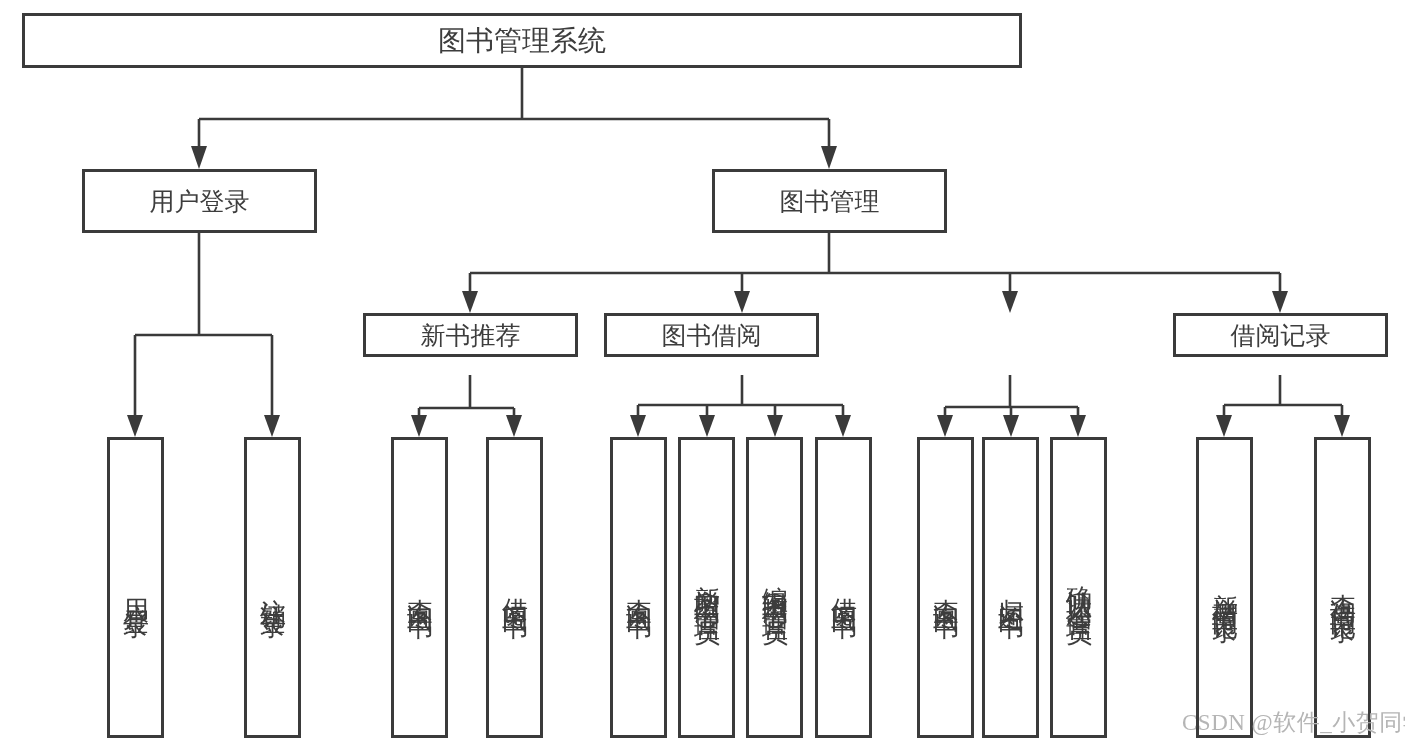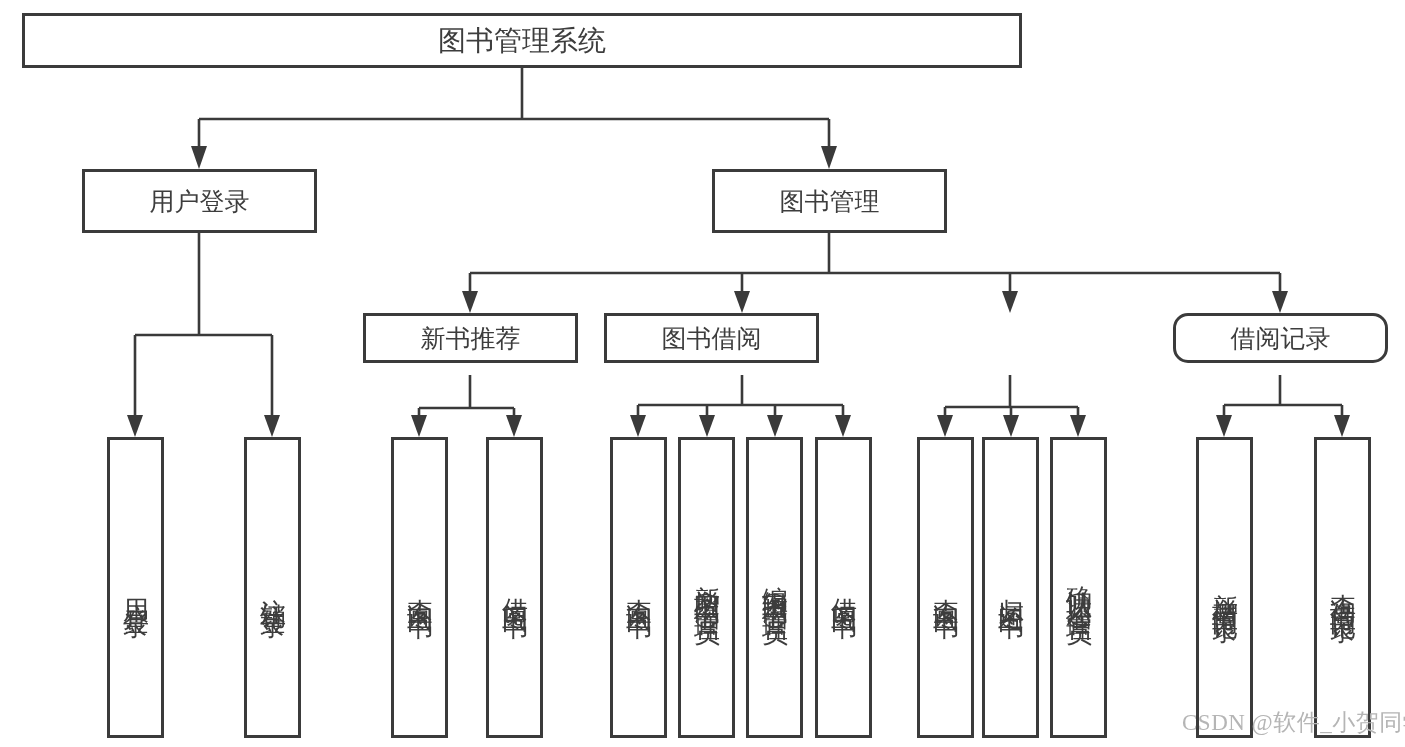--- a/index.html
+++ b/index.html
@@ -23,21 +23,21 @@
     background: #ffffff;
     border: 3px solid #3b3b3b;
     display: flex;
     align-items: center;
     justify-content: center;
     color: #3d3d3d;
   }
   .box span { display: block; white-space: nowrap; }
   .root-box  { left: 22px;  top: 13px;  width: 1000px; height: 55px; font-size: 28px; }
   .lv2-box   { top: 169px; width: 235px; height: 64px; font-size: 25px; }
-  .lv3-box   { top: 313px; width: 215px; height: 50px; font-size: 25px; }
+  .lv3-box   { top: 313px; width: 215px; height: 44px; font-size: 25px; }
   .leaf-box  {
     top: 437px; width: 57px; height: 301px; font-size: 26px;
   }
   .leaf-box span {
     writing-mode: vertical-rl;
     text-orientation: upright;
     letter-spacing: 5px;
     line-height: 1;
   }
   .watermark {
@@ -109,21 +109,21 @@
   <div class="box lv2-box" style="left:712px;">
     <span>图书管理</span>
   </div>
 
   <div class="box lv3-box" style="left:363px;">
     <span>新书推荐</span>
   </div>
   <div class="box lv3-box" style="left:604px;">
     <span>图书借阅</span>
   </div>
-  <div class="box lv3-box" style="left:1173px;border-radius:15px;">
+  <div class="box lv3-box" style="left:1173px;">
     <span>借阅记录</span>
   </div>
 
   <div class="box leaf-box" style="left:107px;">
     <span>用户登录</span>
   </div>
   <div class="box leaf-box" style="left:244px;">
     <span>注销登录</span>
   </div>
 

